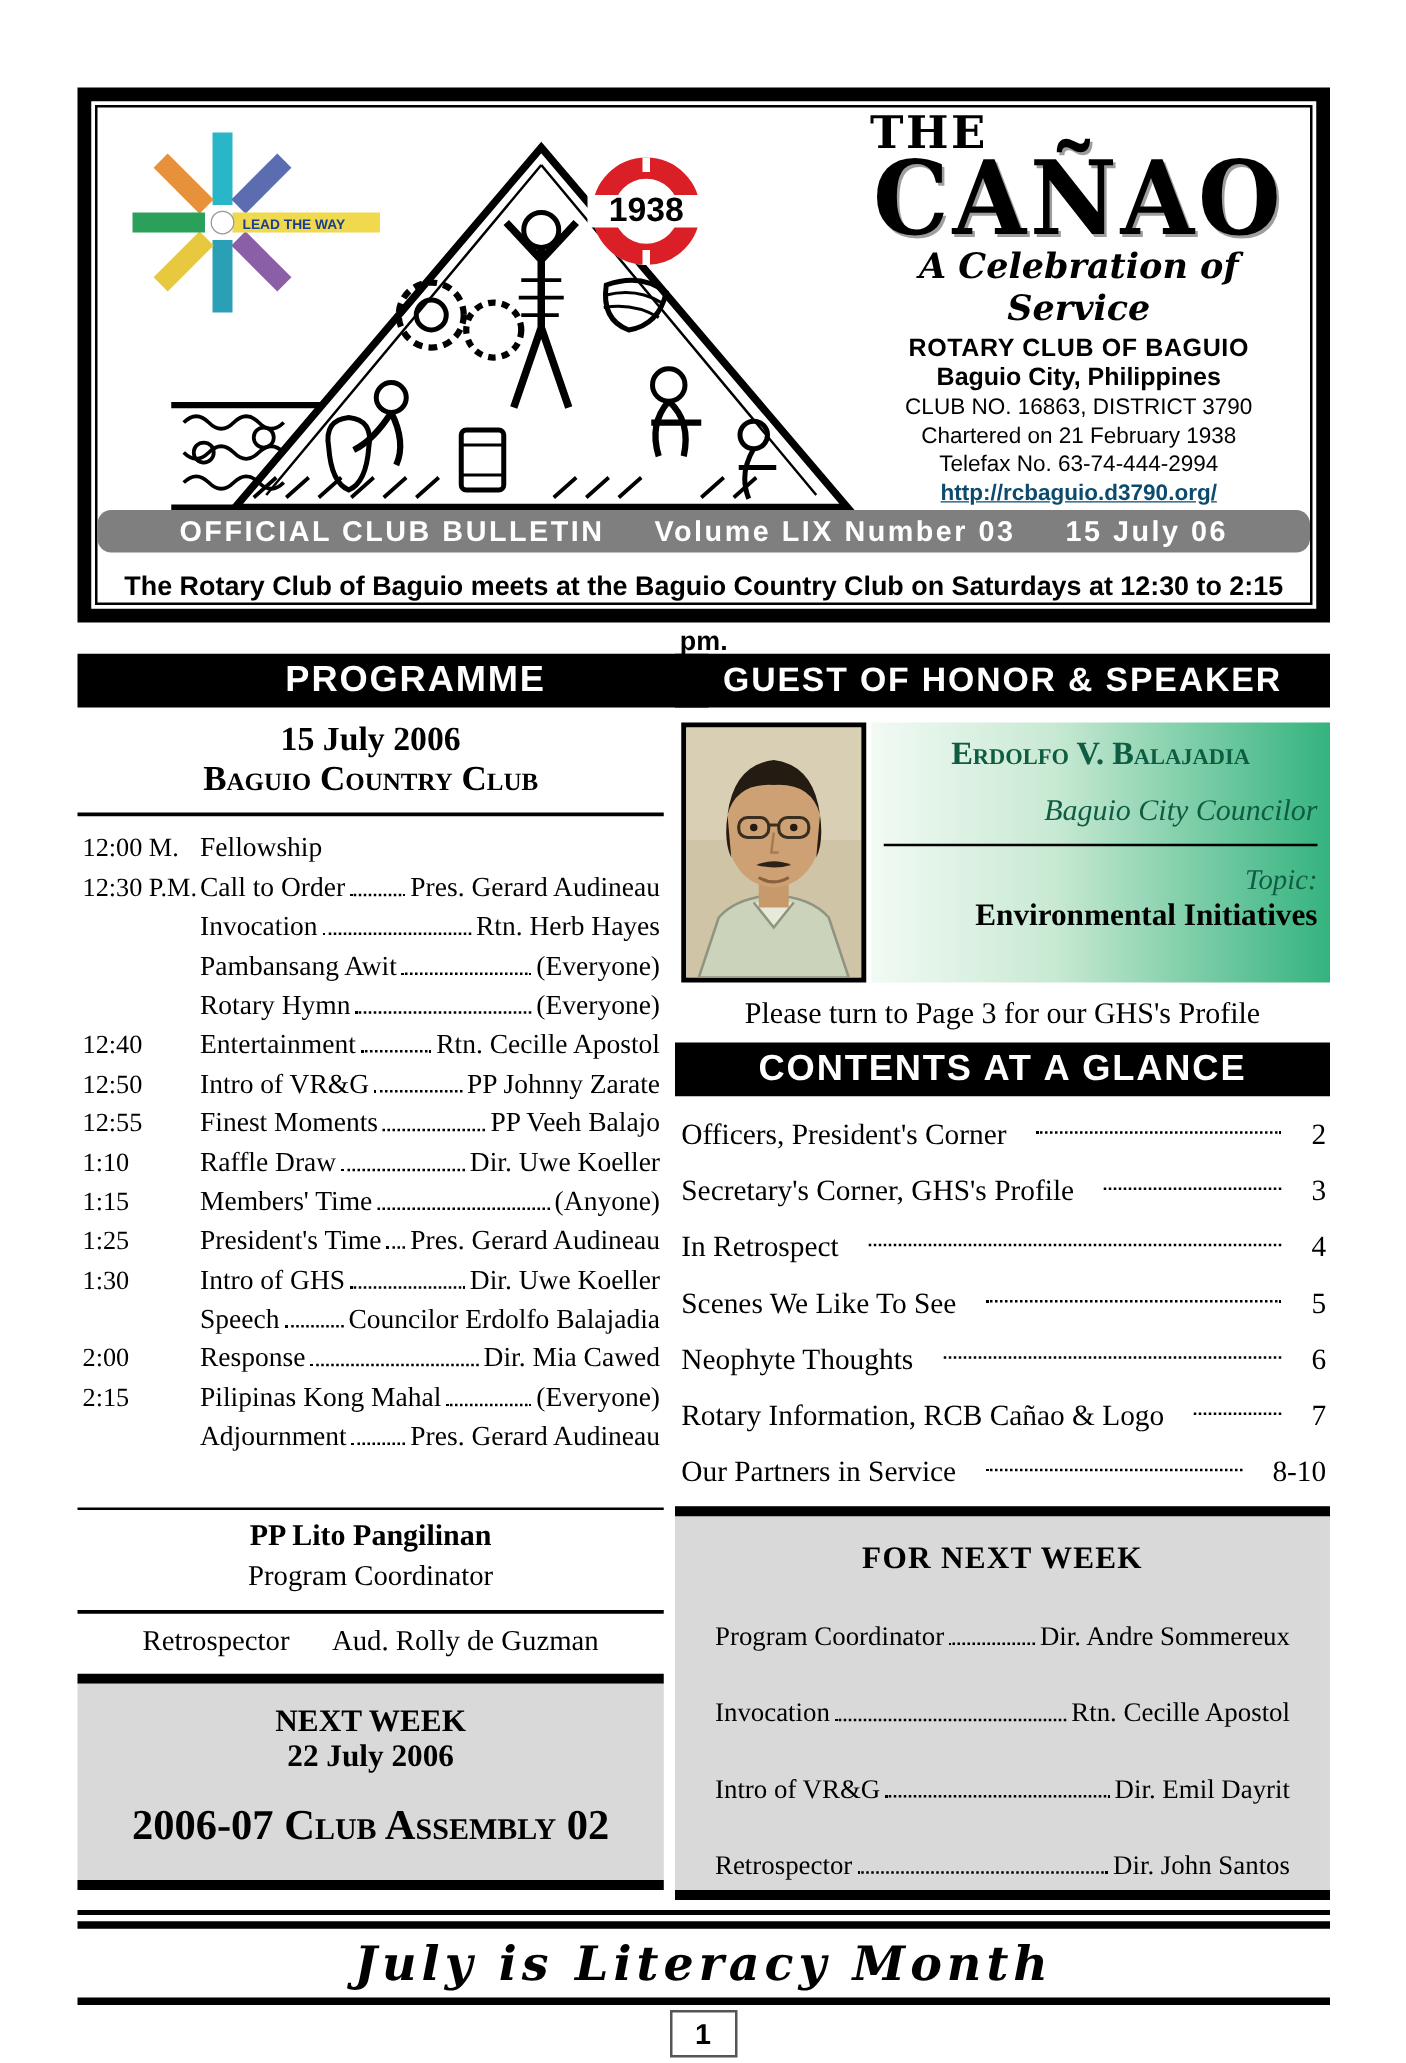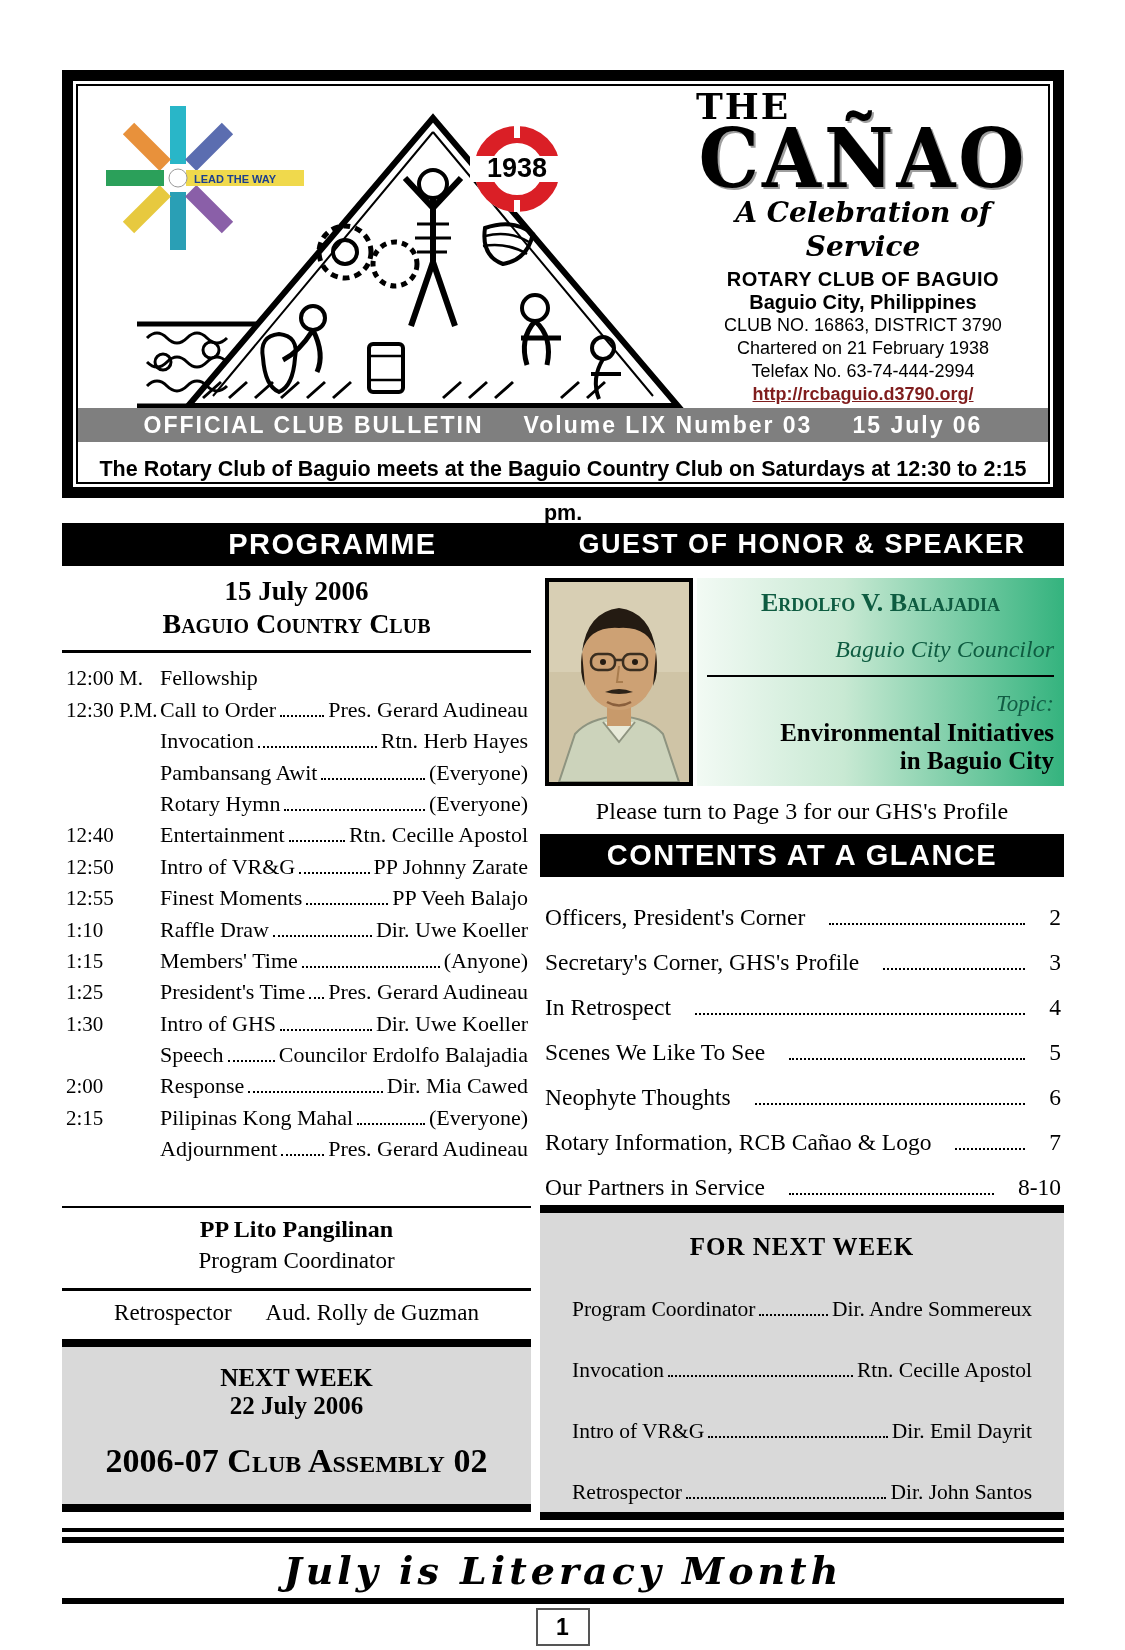--- a/index.html
+++ b/index.html
@@ -22,25 +22,25 @@
   .title-block{position:absolute;right:4px;top:2px;width:362px;text-align:center;}
   .title-the{font-family:"DejaVu Serif",serif;font-weight:bold;font-size:36px;line-height:36px;
              text-align:left;padding-left:14px;letter-spacing:2px;}
   .title-main{font-family:"DejaVu Serif",serif;font-weight:bold;font-size:76px;line-height:70px;
               letter-spacing:3px;transform:scaleY(1.08);text-shadow:2px 2px 0 rgba(40,40,40,.45);}
   .title-tagline{font-family:"DejaVu Serif",serif;font-weight:bold;font-style:italic;
                  font-size:28px;line-height:34px;margin-top:2px;}
   .club-info{margin-top:4px;font-family:"Liberation Sans",sans-serif;font-size:18px;line-height:23px;}
   .club-info .b1{font-weight:bold;font-size:20px;letter-spacing:.5px;}
   .club-info .b2{font-weight:bold;font-size:20px;}
-  .club-info .url{font-weight:bold;text-decoration:underline;color:#7f1d1d;}
+  .club-info .url{font-weight:bold;text-decoration:underline;color:#0c4a6e;}
   .bulletin-bar{position:absolute;left:0;right:0;bottom:40px;height:34px;background:#7f7f7f;
                 display:flex;justify-content:center;align-items:center;gap:40px;
                 font-family:"Liberation Sans",sans-serif;font-weight:bold;font-size:23px;
-                color:#fff;letter-spacing:2px;}
+                color:#fff;letter-spacing:2px;border-radius:11px;}
   .meeting-note{position:absolute;left:0;right:0;bottom:3px;height:32px;line-height:44px;text-align:center;
                 font-family:"Liberation Sans",sans-serif;font-weight:bold;font-size:21.5px;}
 
   
   .section-bar{position:absolute;height:43px;background:#000;color:#fff;text-align:center;
                font-family:"Liberation Sans",sans-serif;font-weight:bold;font-size:29px;
                line-height:43px;letter-spacing:1.5px;}
   .bar-programme{left:62px;top:523px;width:469px;padding-left:36px;}
   .bar-guest{left:540px;top:523px;width:524px;font-size:27px;}
   .bar-contents{left:540px;top:834px;width:524px;}
@@ -73,21 +73,21 @@
                background:linear-gradient(90deg,#f2faf4 0%,#c8e9d3 40%,#34b37e 100%);
                box-sizing:border-box;padding:10px 10px 0 10px;}
   .guest-name{text-align:center;font-weight:bold;font-size:26px;font-variant:small-caps;color:#0e5c41;}
   .guest-title{text-align:right;font-style:italic;font-size:24px;color:#0e5c41;margin-top:18px;}
   .panel-divider{height:2px;background:#000;margin-top:12px;}
   .topic-label{text-align:right;font-style:italic;font-size:23px;color:#115c44;margin-top:14px;}
   .topic-l1{text-align:right;font-weight:bold;font-size:25px;margin-top:2px;}
   .topic-l2{text-align:right;font-weight:bold;font-size:25px;}
   .profile-note{position:absolute;left:540px;top:798px;width:524px;text-align:center;font-size:24px;}
   .toc{position:absolute;left:545px;top:886px;width:516px;font-size:23.5px;}
-  .toc-row{display:flex;align-items:flex-end;height:45px;white-space:nowrap;gap:20px;}
+  .toc-row{display:flex;align-items:center;height:45px;white-space:nowrap;gap:20px;}
   .fnw-box{position:absolute;left:540px;top:1205px;width:524px;height:315px;
            border-top:8px solid #000;border-bottom:8px solid #000;background:#d9d9d9;
            box-sizing:border-box;padding:0 32px;}
   .fnw-header{text-align:center;font-weight:bold;font-size:25px;margin-top:20px;letter-spacing:1px;}
   .fnw-row{display:flex;align-items:flex-end;white-space:nowrap;font-size:21.5px;margin-top:36px;}
 
   
   .fline-a{left:62px;top:1528px;width:1002px;height:4px;}
   .fline-b{left:62px;top:1537px;width:1002px;height:6px;}
   .banner{position:absolute;left:62px;top:1548px;width:1002px;text-align:center;
@@ -353,21 +353,20 @@
       <path d="M58 120 Q70 127 82 120" fill="none" stroke="#8a5f3c" stroke-width="2.5"></path>
     </svg>
   </div>
 
   <div class="green-panel">
     <div class="guest-name">Erdolfo V. Balajadia</div>
     <div class="guest-title">Baguio City Councilor</div>
     <div class="panel-divider"></div>
     <div class="topic-label">Topic:</div>
     <div class="topic-l1">Environmental Initiatives</div>
-    <div class="topic-l2">in Baguio City</div>
   </div>
 
   <div class="profile-note">Please turn to Page 3 for our GHS's Profile</div>
 
   <div class="section-bar bar-contents">CONTENTS AT A GLANCE</div>
 
   <div class="toc">
 
       <div class="toc-row">
         <span>Officers, President's Corner</span>

